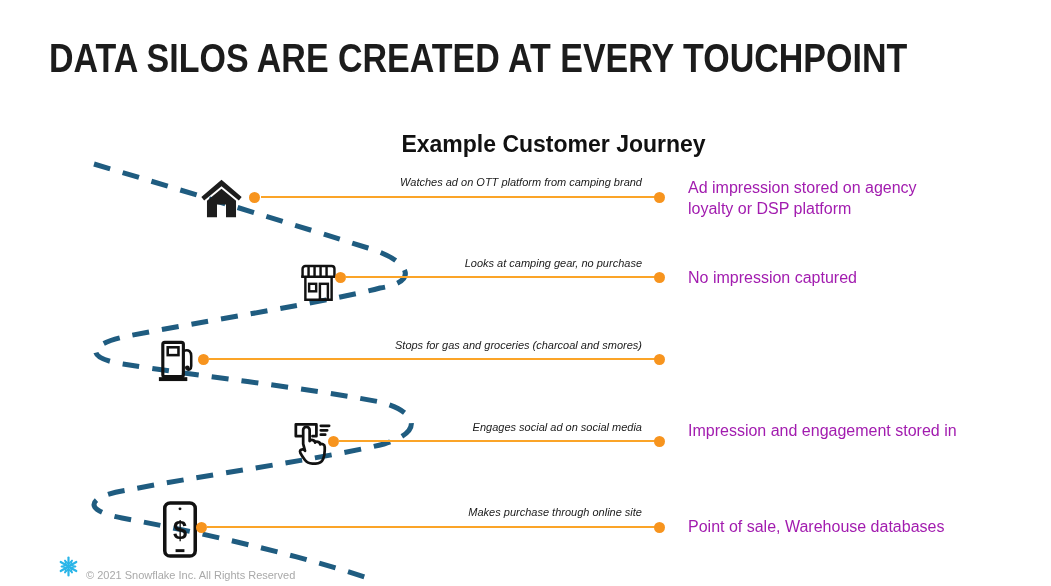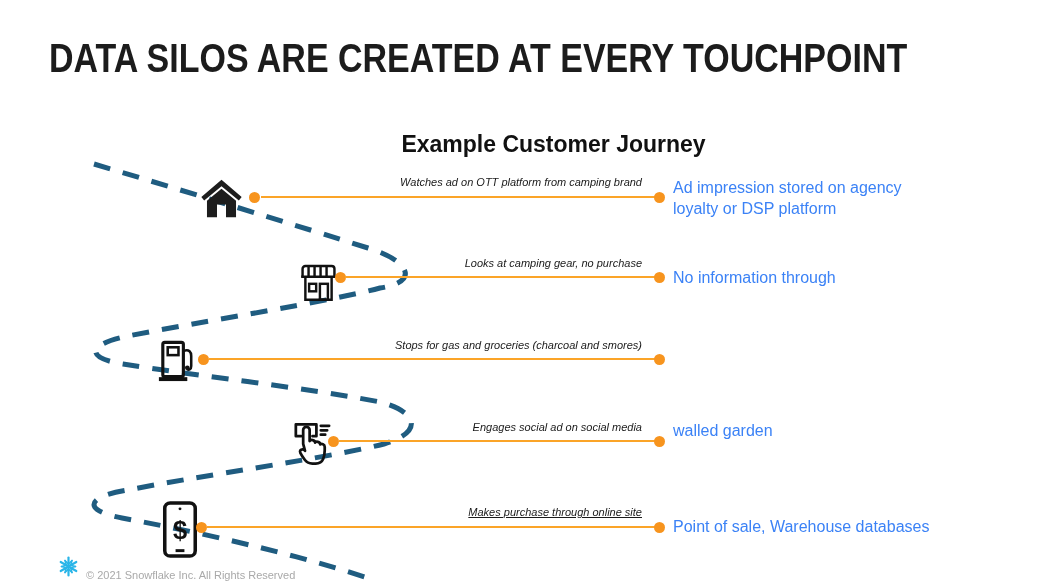--- a/index.html
+++ b/index.html
@@ -22,22 +22,22 @@
   
   .icon{position:absolute;display:block;}
   .icon svg{width:100%;height:100%;display:block;}
   .line{position:absolute;height:2px;background:#FBA428;}
   .dot{position:absolute;width:11px;height:11px;border-radius:50%;background:#F7941E;}
   .label{
     position:absolute;left:250px;right:437px;text-align:right;
     font-size:11px;font-style:italic;color:#1a1a1a;white-space:nowrap;
   }
   .result{
-    position:absolute;left:645px;width:345px;
-    font-size:16px;line-height:21px;color:#3b82f6;
+    position:absolute;left:660px;width:345px;
+    font-size:16px;line-height:21px;color:#a21caf;
   }
   
   .s1 .icon{left:171px;top:176px;width:45px;height:45px;}
   .s1 .line{left:233px;top:196px;width:395px;}
   .s1 .dot-l{left:221px;top:192px;} .s1 .dot-r{left:626px;top:192px;}
   .s1 .label{top:176px;} .s1 .result{top:177px;}
 
   .s2 .icon{left:268px;top:257px;width:45px;height:48px;}
   .s2 .line{left:317px;top:276px;width:311px;}
   .s2 .dot-l{left:307px;top:272px;} .s2 .dot-r{left:626px;top:272px;}
@@ -49,21 +49,21 @@
   .s3 .label{top:339px;} .s3 .result{top:339px;}
 
   .s4 .icon{left:260px;top:419px;width:47px;height:48px;}
   .s4 .line{left:311px;top:440px;width:317px;}
   .s4 .dot-l{left:300px;top:436px;} .s4 .dot-r{left:626px;top:436px;}
   .s4 .label{top:421px;} .s4 .result{top:420px;}
 
   .s5 .icon{left:132px;top:500px;width:40px;height:59px;}
   .s5 .line{left:179px;top:526px;width:449px;}
   .s5 .dot-l{left:168px;top:522px;} .s5 .dot-r{left:626px;top:522px;}
-  .s5 .label{top:506px;text-decoration:underline;} .s5 .result{top:516px;}
+  .s5 .label{top:506px;} .s5 .result{top:516px;}
 
   
   .footer-logo{position:absolute;left:30px;top:556px;width:21px;height:21px;}
   .footer-text{position:absolute;left:58px;top:569px;font-size:11px;color:#a9a9a9;}
 </style>
 </head>
 <body>
 
 <div id="slide">
 
@@ -109,21 +109,21 @@
         <path d="M10 19.5V44h28V19.5"></path>
         <rect x="25.5" y="27" width="8.5" height="17"></rect>
         <rect x="14" y="27" width="7.5" height="8"></rect>
       </svg>
     </span>
     <span class="dot dot-l"></span>
     <span class="line"></span>
     <span class="dot dot-r"></span>
     <div class="label">Looks at camping gear, no purchase</div>
     <div class="result">
-      <div>No information through</div>
+      <div>No impression captured</div>
       <div></div>
     </div>
   </div>
 
   <div class="step s3">
     <span class="icon">
       <svg viewBox="0 0 48 48" fill="none" stroke="#111">
         <rect x="9" y="5" width="21" height="35" rx="2" stroke-width="3.2"></rect>
         <rect x="14" y="10" width="11" height="8" stroke-width="2.6"></rect>
         <path d="M5 42.5h29" stroke-width="4"></path>
@@ -145,21 +145,21 @@
         <path d="M13.5 17H8V5h21v12h-4"></path>
         <path d="M33.5 6.5H42M33.5 11h6.5M33.5 15.5h4.5"></path>
         <path d="M15.5 25V10.8a3.3 3.3 0 0 1 6.6 0V22c1-1.8 5.4-1.4 5.6 1.6.8-1.6 5-1 5.2 1.8 1.4-1 4.6-.4 4.6 2.6v3.5c0 3.2-.4 5.9-1.6 8.8-1.2 2.8-3.6 4.7-7.6 4.7h-3.4c-3.4 0-5.8-1.2-7.6-3.6-1.6-2.2-3.7-5.4-4.7-7.4-.9-1.9.3-3.6 2.2-3.6 1.2 0 1.9.6 2.6 1.6z"></path>
       </svg>
     </span>
     <span class="dot dot-l"></span>
     <span class="line"></span>
     <span class="dot dot-r"></span>
     <div class="label">Engages social ad on social media</div>
     <div class="result">
-      <div>walled garden</div>
+      <div>Impression and engagement stored in</div>
     </div>
   </div>
 
   <div class="step s5">
     <span class="icon">
       <svg viewBox="0 0 40 60" fill="none" stroke="#111">
         <rect x="4.5" y="3" width="31" height="54" rx="5.5" stroke-width="3.6"></rect>
         <circle cx="20" cy="9" r="1.5" fill="#111" stroke="none"></circle>
         <path d="M15.5 51.5h9" stroke-width="3"></path>
         <text x="20" y="40" text-anchor="middle" font-size="26" font-weight="bold" fill="#111" stroke="none" font-family="Liberation Sans, sans-serif">$</text>

